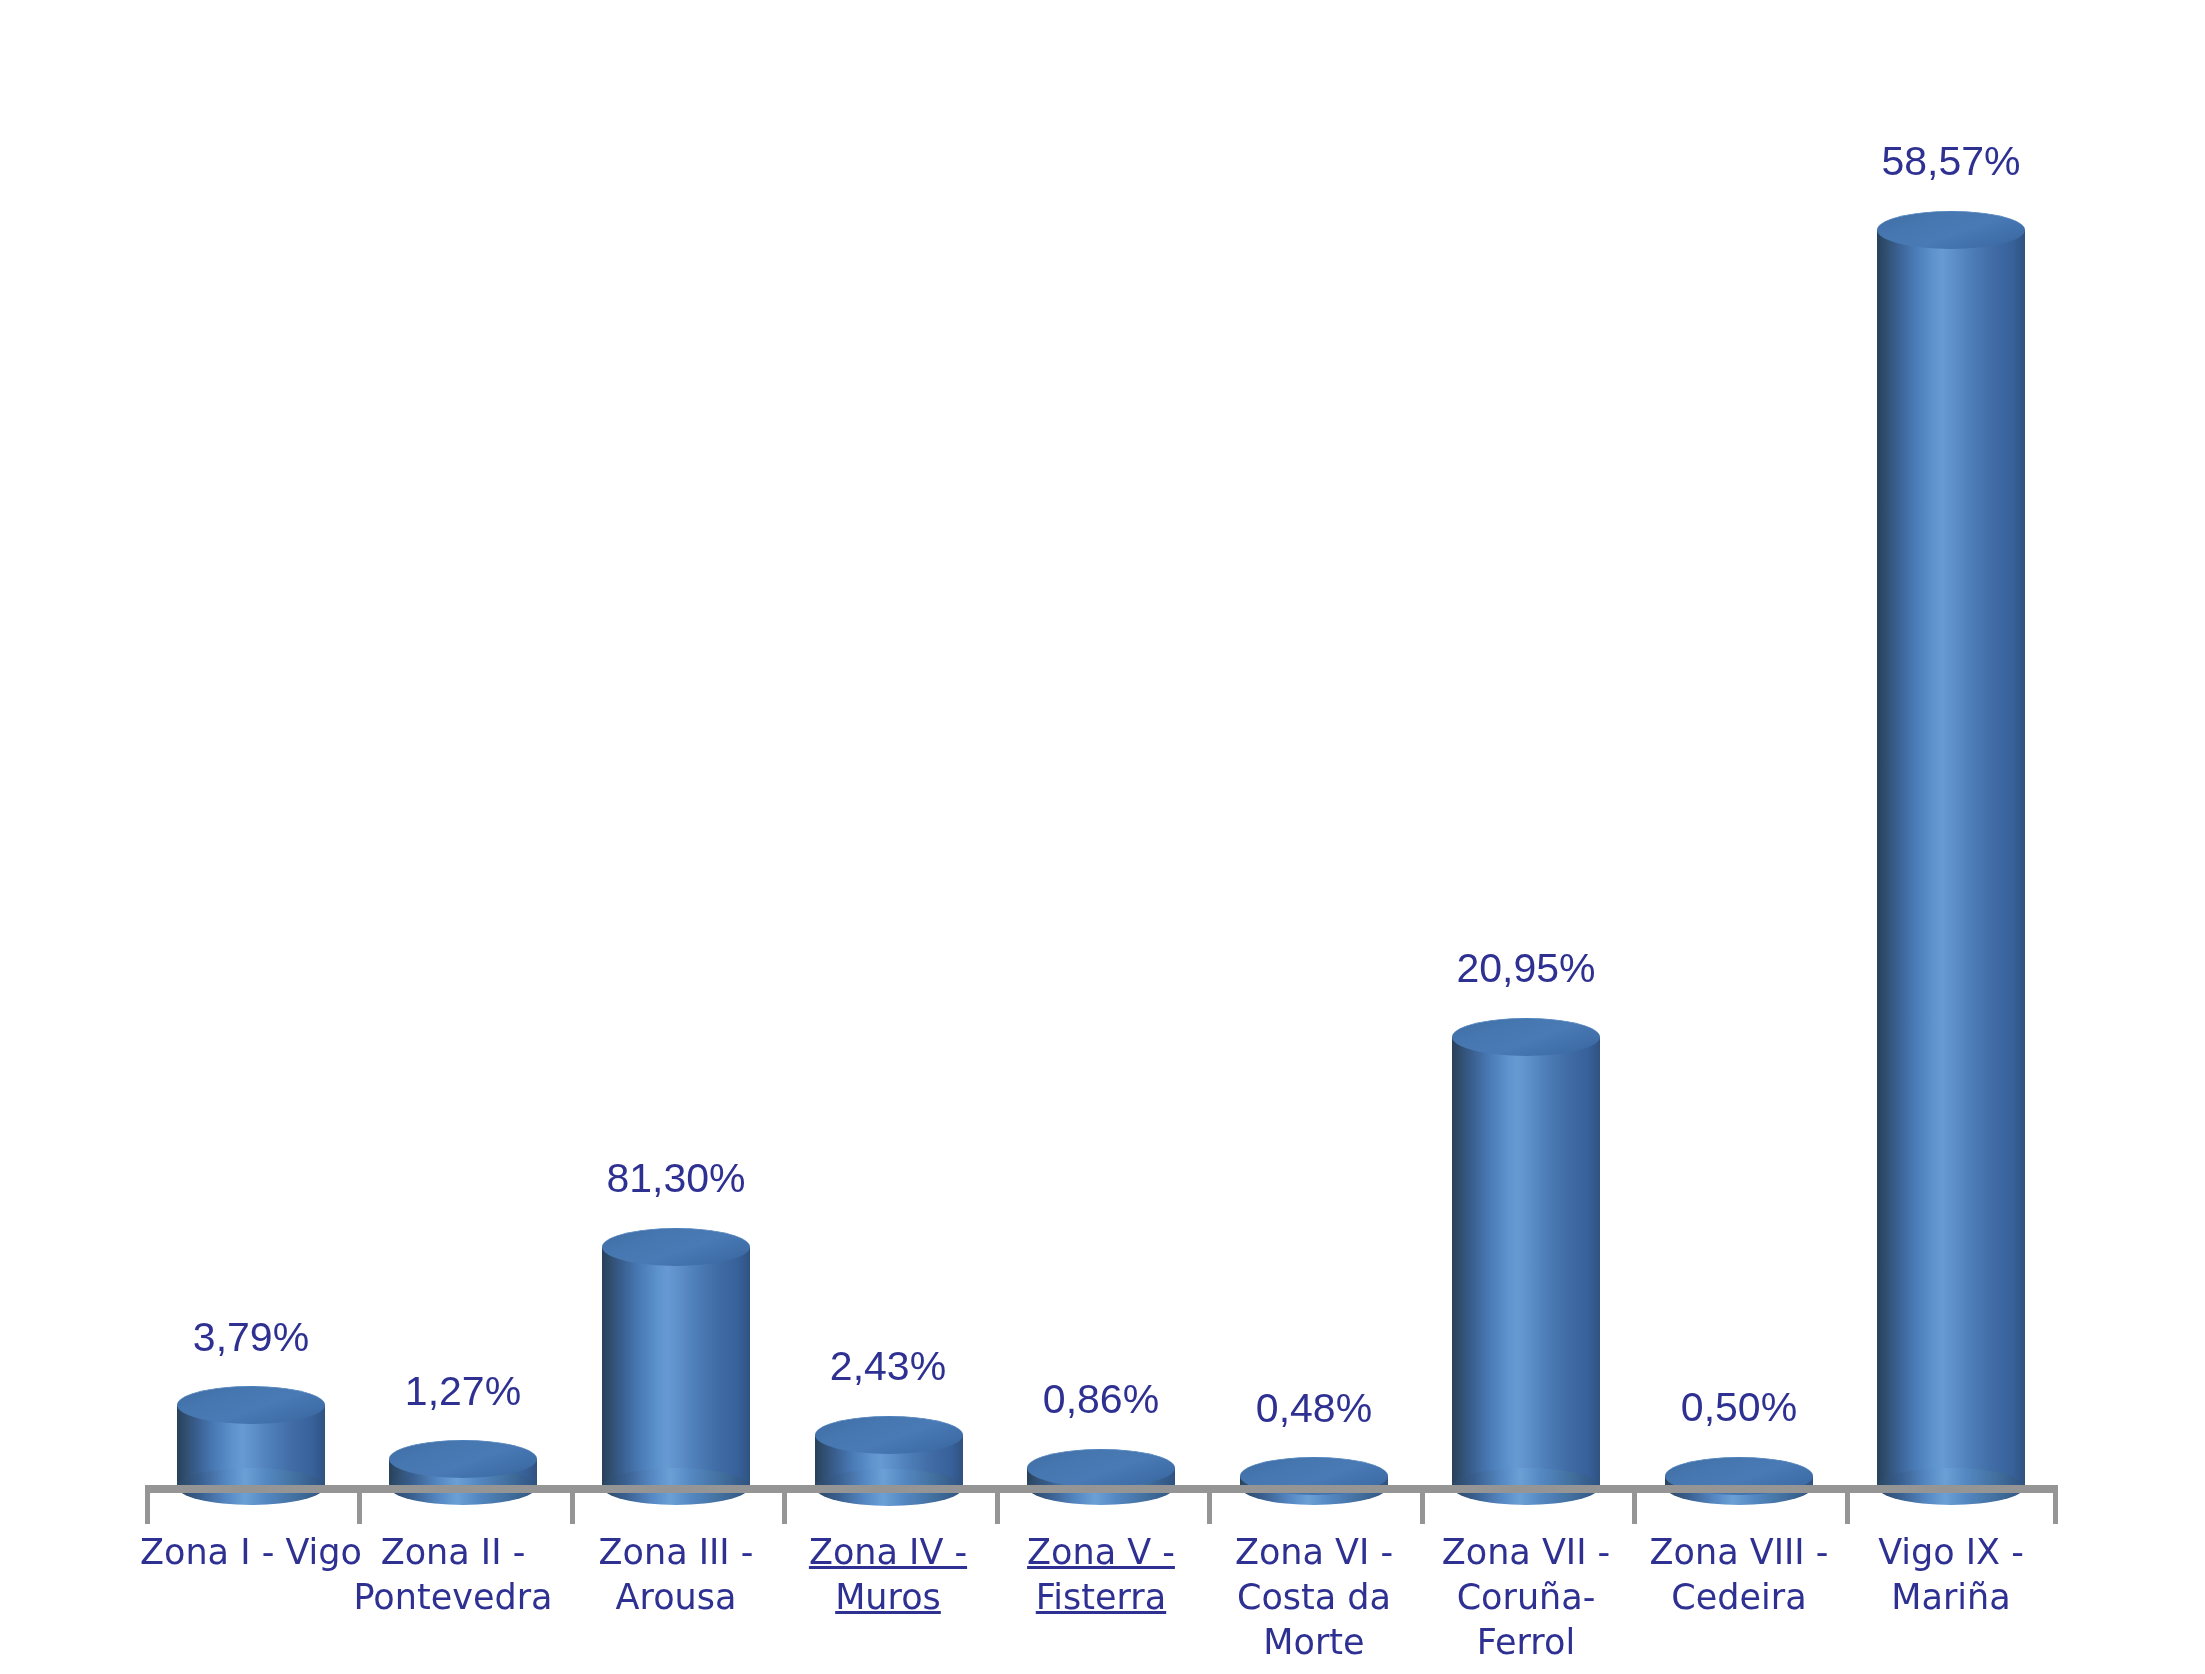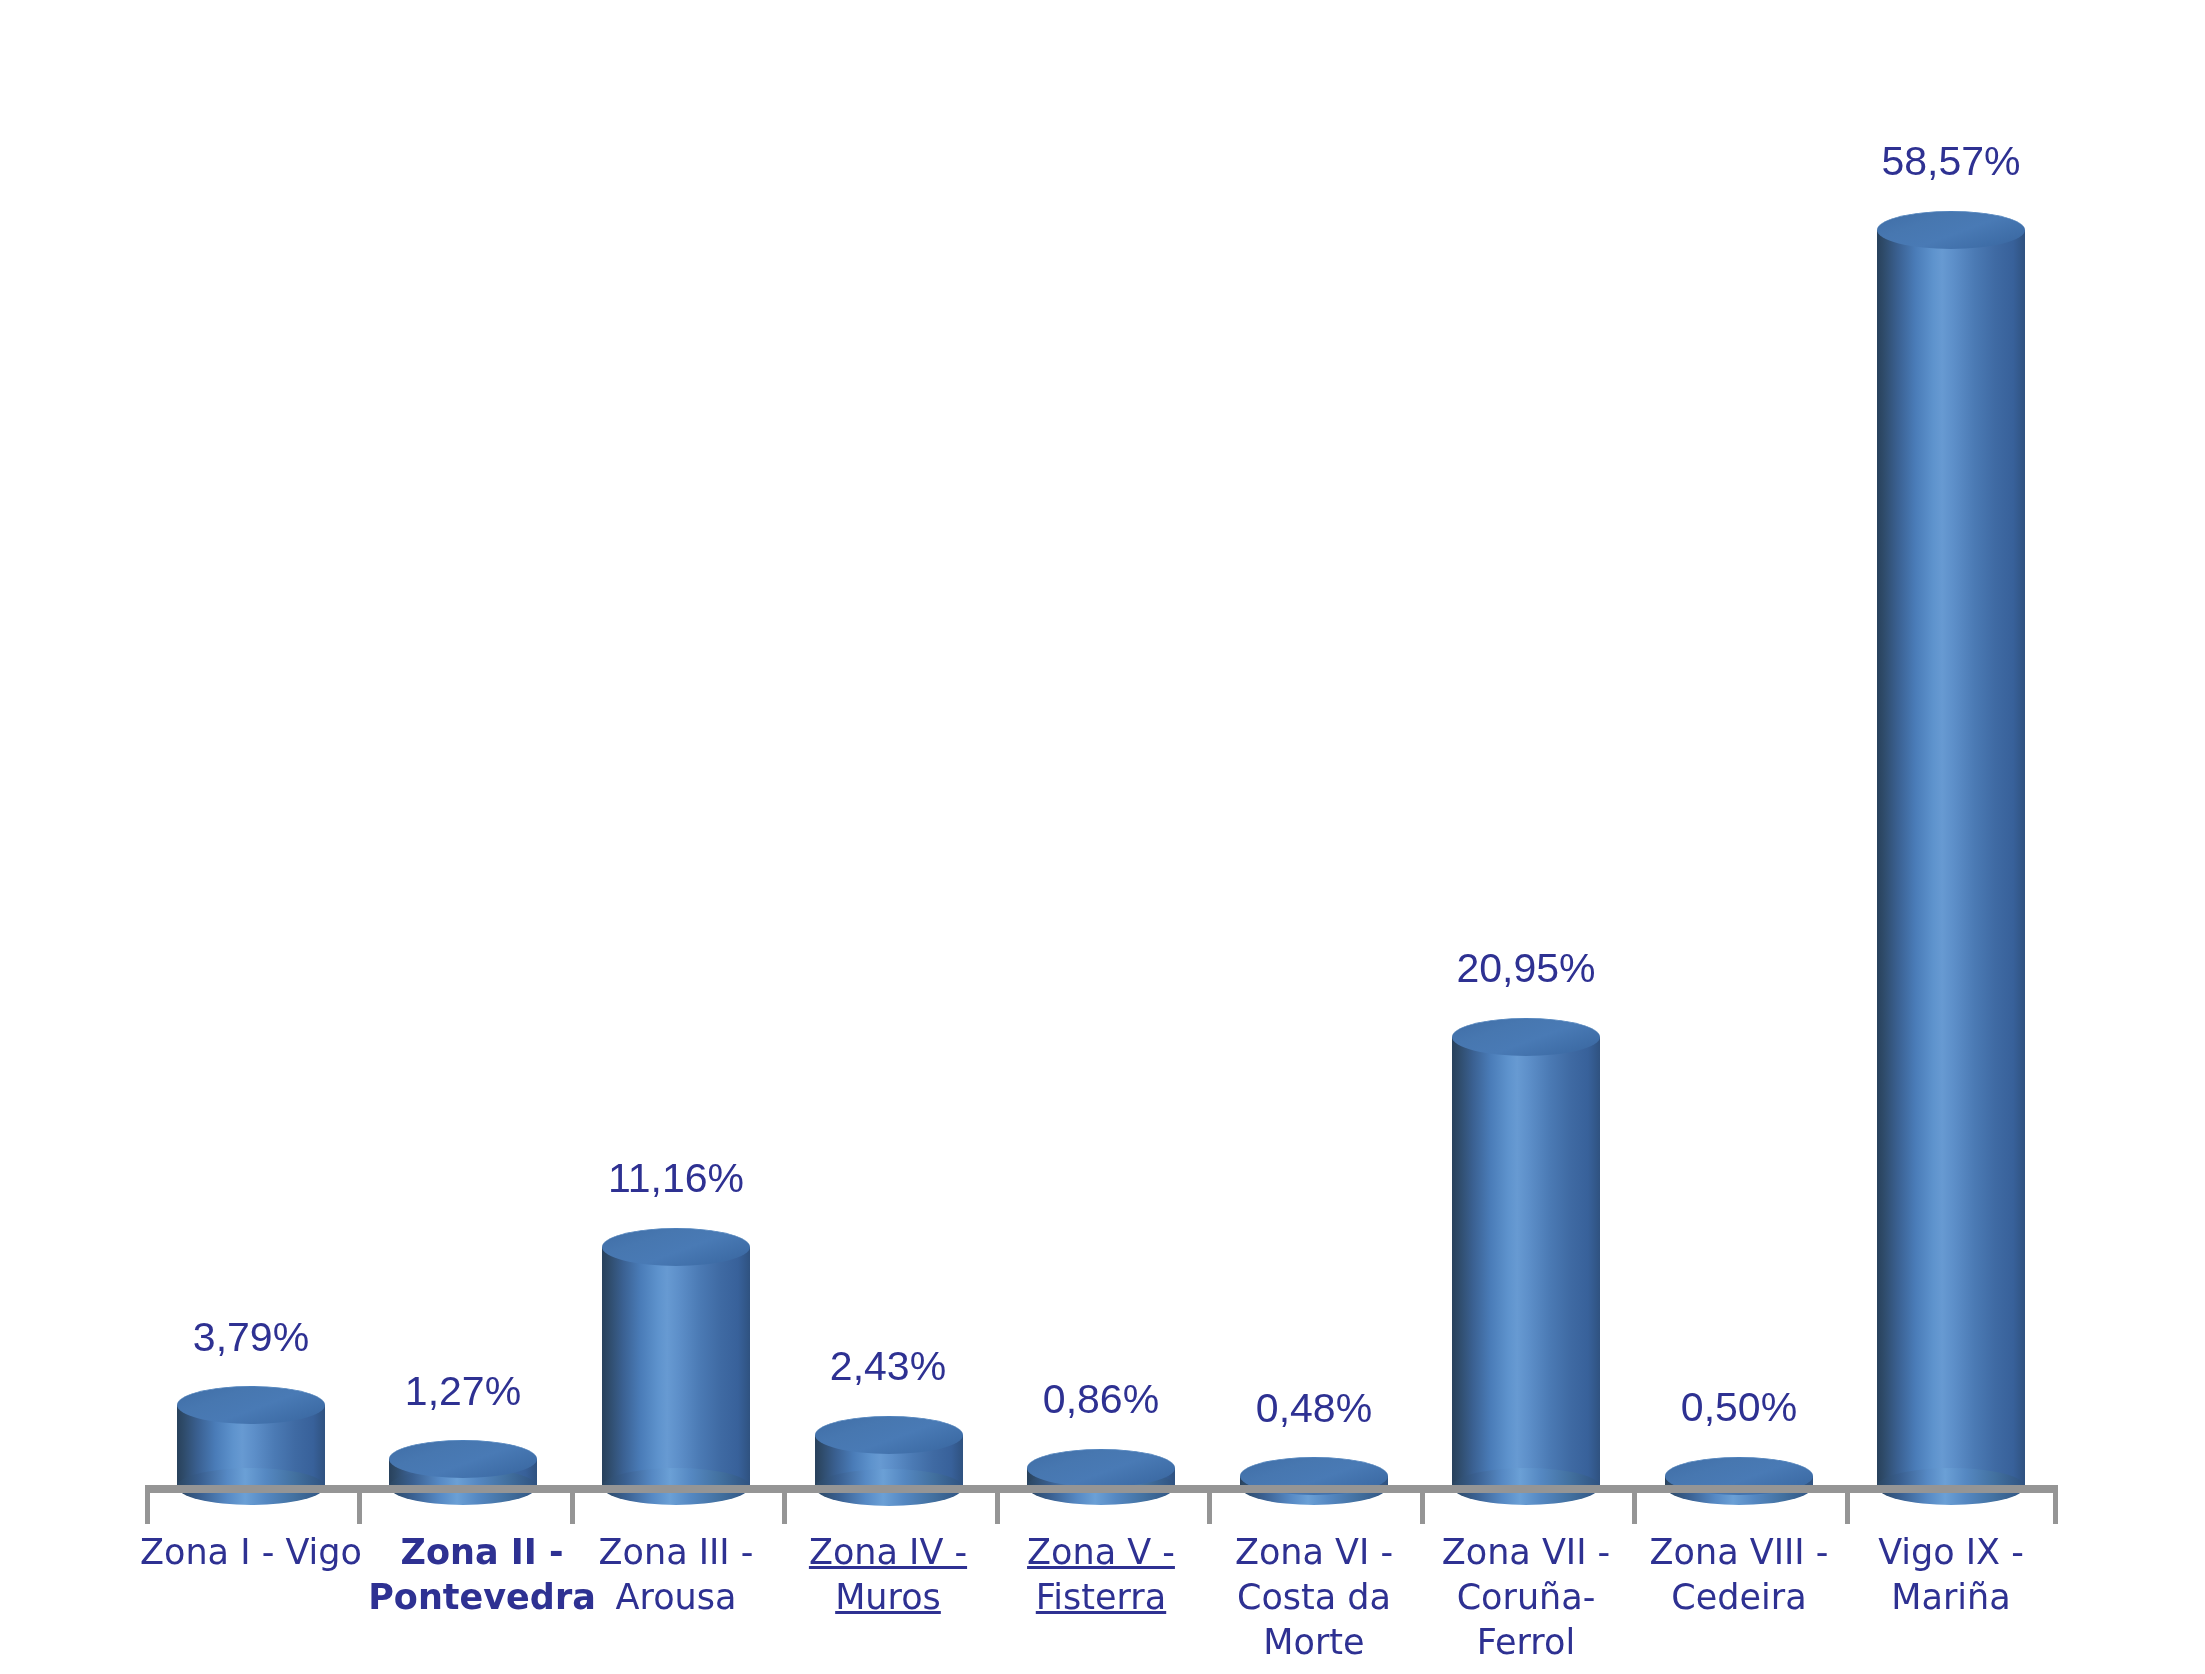--- a/index.html
+++ b/index.html
@@ -150,21 +150,21 @@
           <div class="cyl-body" style="top: 18.7px; bottom: 18.7px;"></div>
           <div class="cyl-bottom" style="height: 37px; bottom: 0px;"></div>
           <div class="cyl-top" style="height: 37px; top: 0px;"></div>
         </div>
         <div class="data-label" style="left: 463px; top: 1371px;">1,27%</div>
         <div class="cylinder" style="position: absolute; left: 602px; top: 1228px; width: 148px; height: 277px;">
           <div class="cyl-body" style="top: 18.7px; bottom: 18.7px;"></div>
           <div class="cyl-bottom" style="height: 37px; bottom: 0px;"></div>
           <div class="cyl-top" style="height: 37px; top: 0px;"></div>
         </div>
-        <div class="data-label" style="left: 676px; top: 1158px;">11,16%</div>
+        <div class="data-label" style="left: 676px; top: 1158px;">81,30%</div>
         <div class="cylinder" style="position: absolute; left: 815px; top: 1416px; width: 148px; height: 90px;">
           <div class="cyl-body" style="top: 18.7px; bottom: 18.7px;"></div>
           <div class="cyl-bottom" style="height: 37px; bottom: 0px;"></div>
           <div class="cyl-top" style="height: 37px; top: 0px;"></div>
         </div>
         <div class="data-label" style="left: 888px; top: 1346px;">2,43%</div>
         <div class="cylinder" style="position: absolute; left: 1027px; top: 1449px; width: 148px; height: 56px;">
           <div class="cyl-body" style="top: 18.7px; bottom: 18.7px;"></div>
           <div class="cyl-bottom" style="height: 37px; bottom: 0px;"></div>
           <div class="cyl-top" style="height: 37px; top: 0px;"></div>
@@ -207,21 +207,21 @@
         <div class="axis-tick" style="left: 1420px;"></div>
         <div class="axis-tick" style="left: 1632px;"></div>
         <div class="axis-tick" style="left: 1845px;"></div>
         <div class="axis-tick" style="left: 2053px;"></div>
       </div>
 
   </div>
 
   <div id="cat-layer">
       <div class="cat-label" style="left: 251px; width: 245px;">Zona I - Vigo</div>
-      <div class="cat-label" style="left: 482px; width: 245px; font-weight: bold;">Zona II -
+      <div class="cat-label" style="left: 453px; width: 245px;">Zona II -
 Pontevedra</div>
       <div class="cat-label" style="left: 676px; width: 245px;">Zona III -
 Arousa</div>
       <div class="cat-label" style="left: 888px; width: 245px; text-decoration: underline;">Zona IV -
 Muros</div>
       <div class="cat-label" style="left: 1101px; width: 245px; text-decoration: underline;">Zona V -
 Fisterra</div>
       <div class="cat-label" style="left: 1314px; width: 245px;">Zona VI -
 Costa da
 Morte</div>

